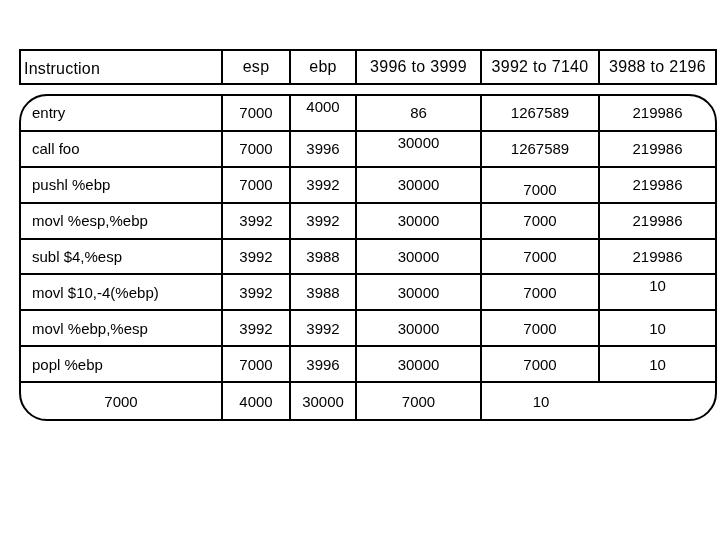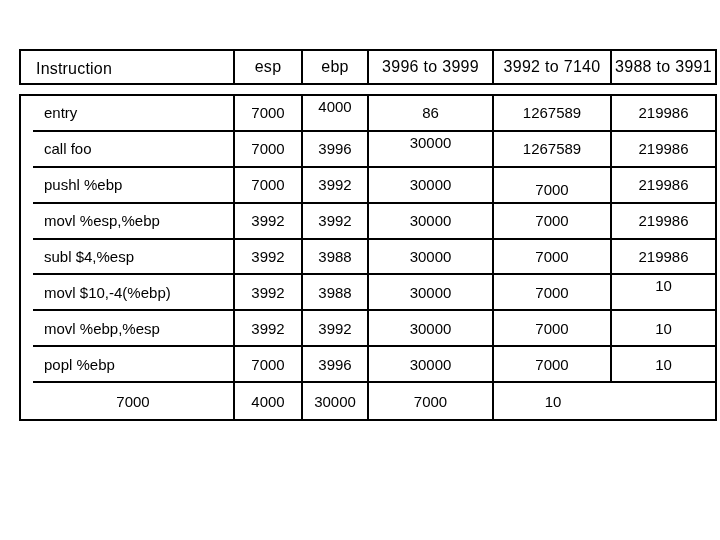--- a/index.html
+++ b/index.html
@@ -27,27 +27,27 @@
   }
   #header-table {
     top: 49px;
     width: 698px;
     height: 36px;
   }
   #body-table {
     top: 94px;
     width: 698px;
     height: 327px;
+    border-radius: 28px;
   }
   .row {
     display: grid;
     grid-template-columns: var(--cols);
     flex: 1;
     min-height: 0;
-    padding-left: 12px;
   }
   .cell {
     display: flex;
     align-items: center;
     justify-content: center;
     border-right: 2px solid #000000;
     box-sizing: border-box;
     font-size: 15px;
     line-height: 1;
     white-space: nowrap;
@@ -89,21 +89,21 @@
 </head>
 <body>
 
 <div id="header-table" class="tbl">
   <div class="row">
     <div class="cell hcell instr-head">Instruction</div>
     <div class="cell hcell">esp</div>
     <div class="cell hcell">ebp</div>
     <div class="cell hcell">3996 to 3999</div>
     <div class="cell hcell">3992 to 7140</div>
-    <div class="cell hcell last-col">3988 to 3991</div>
+    <div class="cell hcell last-col">3988 to 2196</div>
   </div>
 </div>
 
 <div id="body-table" class="tbl">
   <div class="row">
     <div class="cell instr">entry</div>
     <div class="cell">7000</div>
     <div class="cell v-high">4000</div>
     <div class="cell">86</div>
     <div class="cell">1267589</div>

